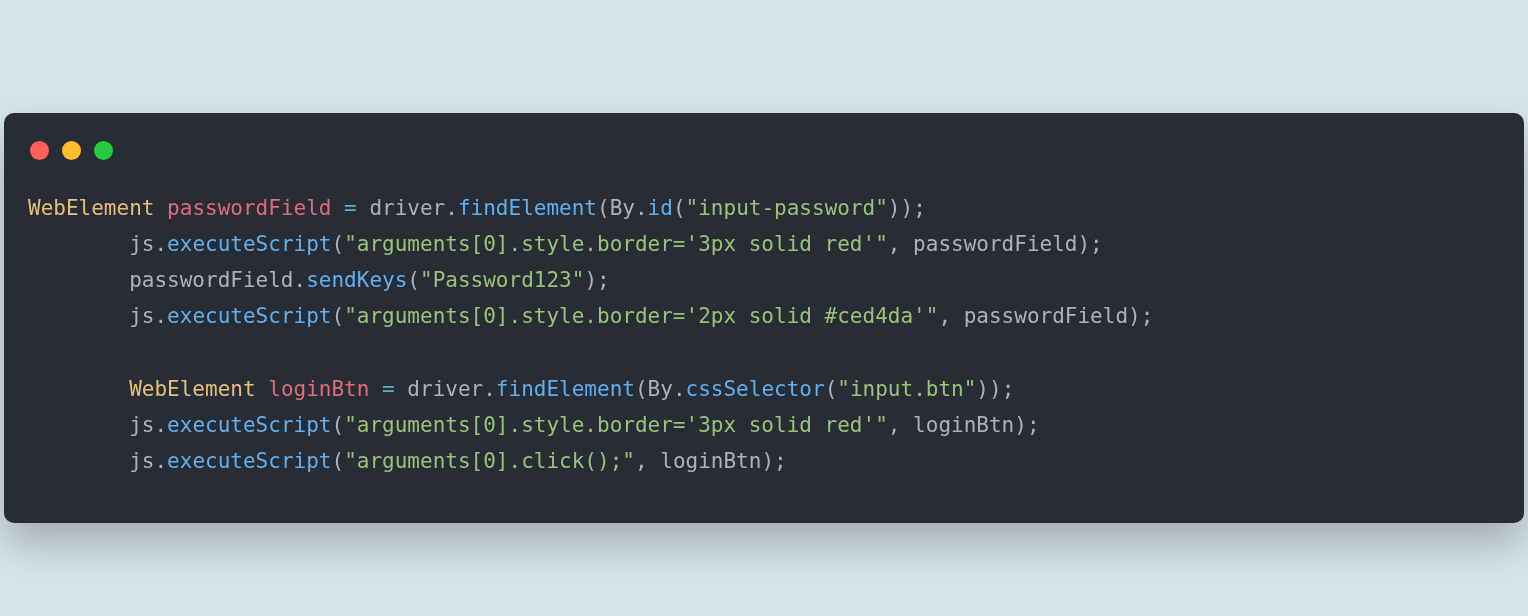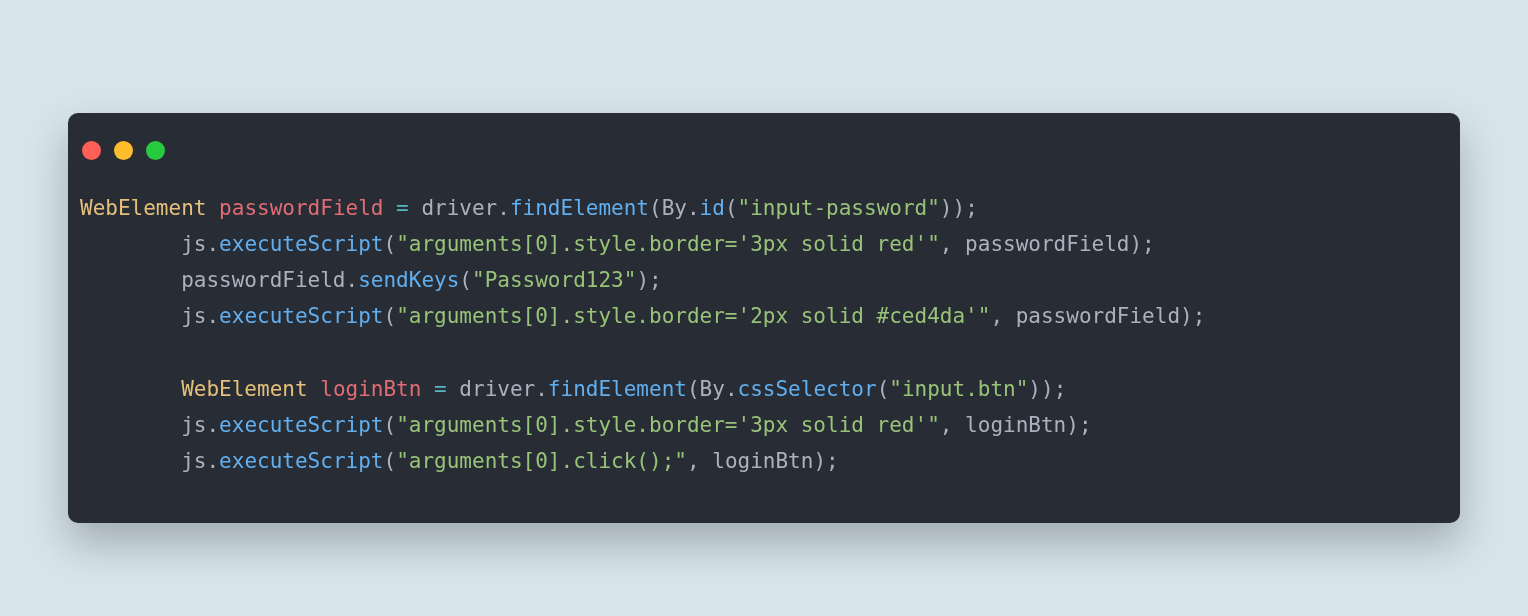--- a/index.html
+++ b/index.html
@@ -6,25 +6,25 @@
   body {
     background: #d7e4ec;
     width: 1528px;
     height: 616px;
     display: flex;
     align-items: center;
     justify-content: center;
     font-family: "SF Mono", "Monaco", "Menlo", "Consolas", monospace;
   }
   .window {
-    width: 1392px;
+    width: 1520px;
     background: #282c34;
     border-radius: 10px;
     box-shadow: 0 20px 40px rgba(0,0,0,0.25);
-    padding: 28px 30px 44px 12px;
+    padding: 28px 30px 44px 24px;
     margin-top: 20px;
   }
   .traffic-lights {
     display: flex;
     gap: 13px;
     margin-bottom: 30px;
     padding-left: 2px;
   }
   .dot {
     width: 19px;

